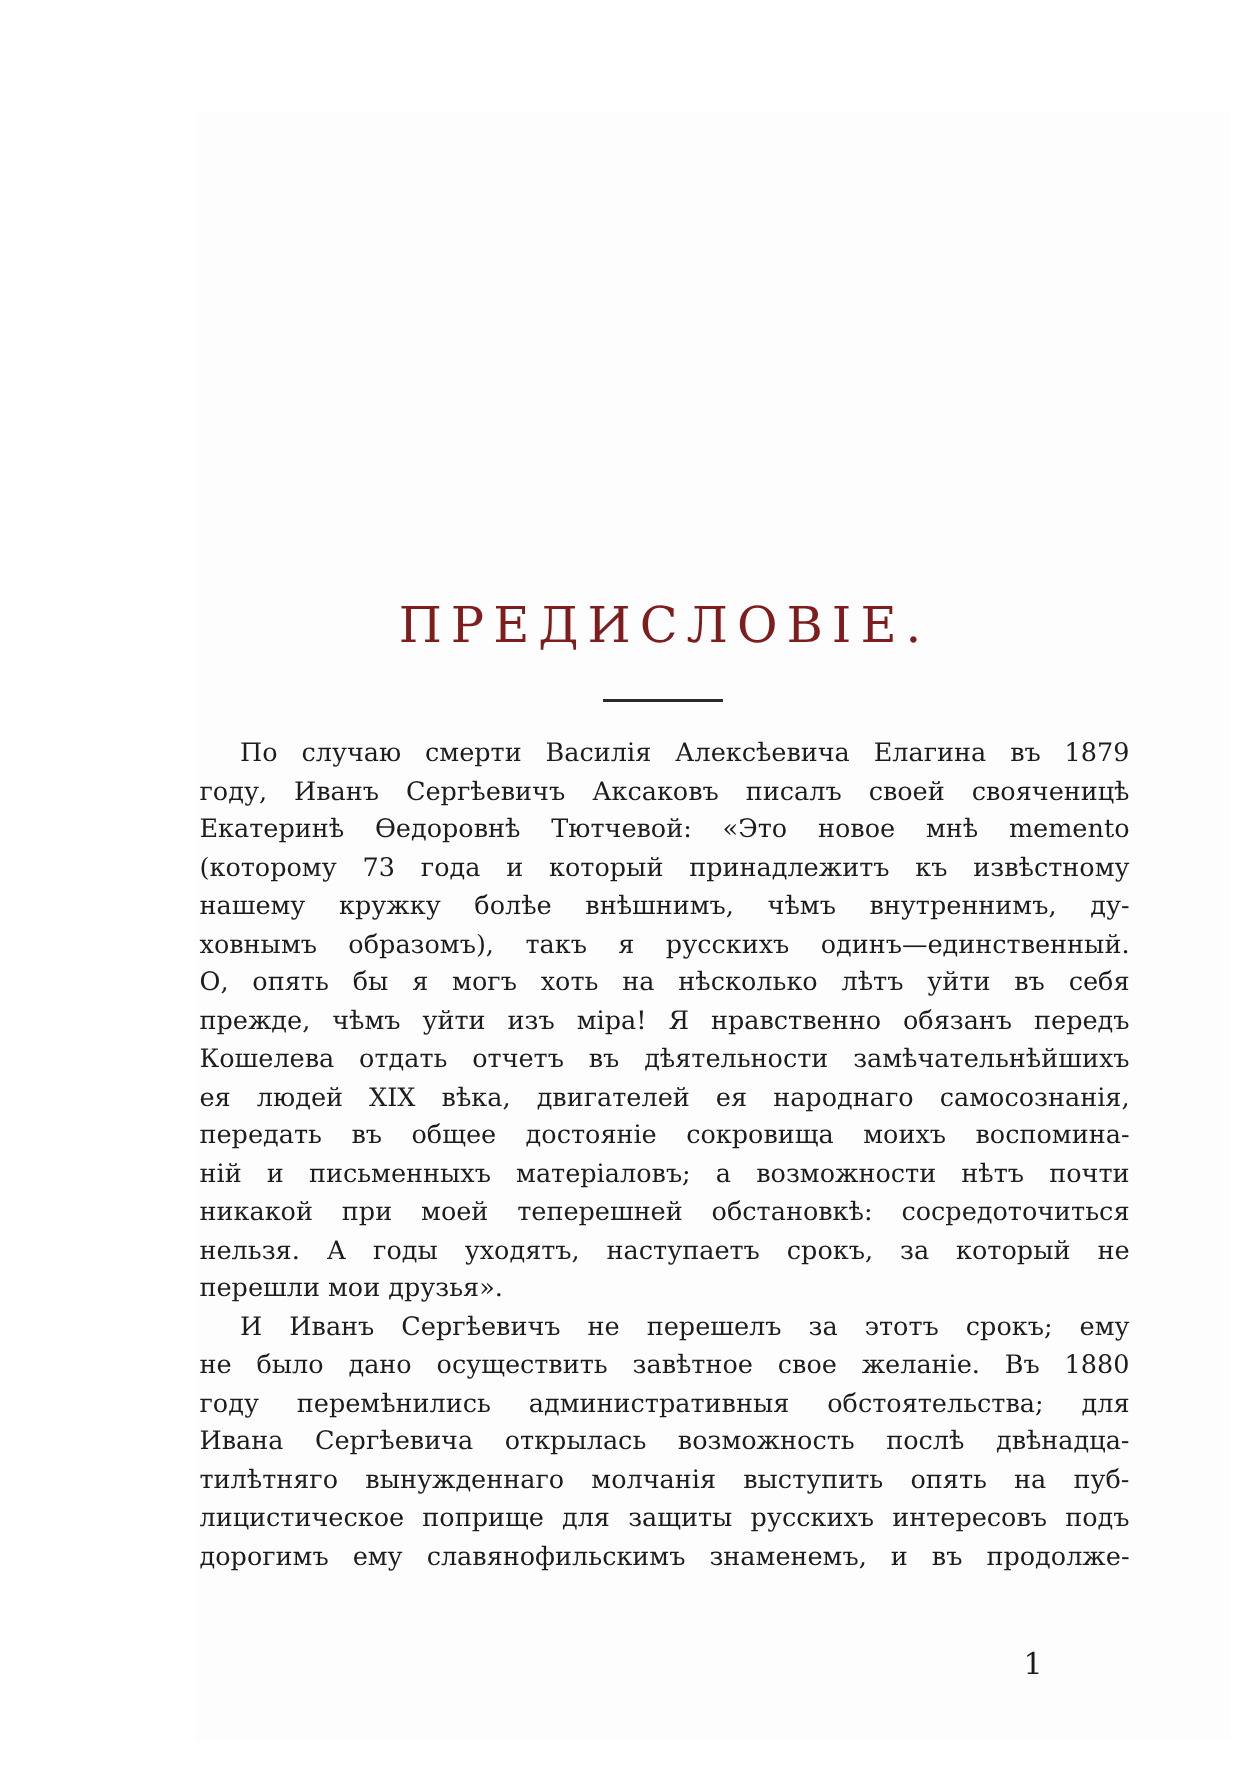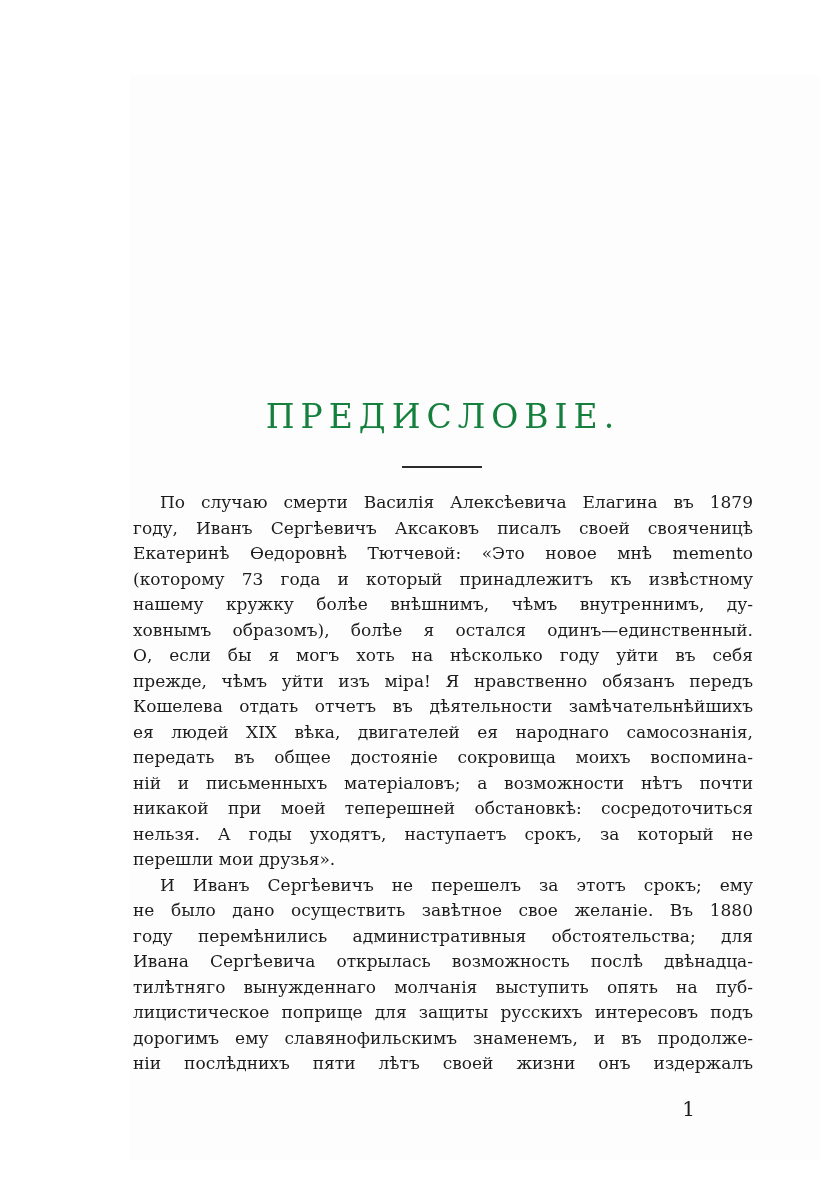--- a/index.html
+++ b/index.html
@@ -27,21 +27,21 @@
     position: absolute;
     left: 133px;
     top: 396px;
     width: 620px;
     margin: 0;
     text-align: center;
     font-size: 33px;
     font-weight: 400;
     letter-spacing: 6px;
     line-height: 42px;
-    color: #15803d;
+    color: #7f1d1d;
     white-space: nowrap;
   }
   .title-divider {
     position: absolute;
     left: 402px;
     top: 466px;
     width: 80px;
     height: 2px;
     background: #2b2b2b;
   }
@@ -91,36 +91,35 @@
 
 <div class="title-divider"></div>
 
 <div class="body-text">
     <div>
       <div class="line indent"><span>По случаю смерти Василія Алексѣевича Елагина въ 1879</span></div>
       <div class="line"><span>году, Иванъ Сергѣевичъ Аксаковъ писалъ своей свояченицѣ</span></div>
       <div class="line"><span>Екатеринѣ Ѳедоровнѣ Тютчевой: «Это новое мнѣ memento</span></div>
       <div class="line"><span>(которому 73 года и который принадлежитъ къ извѣстному</span></div>
       <div class="line"><span>нашему кружку болѣе внѣшнимъ, чѣмъ внутреннимъ, ду-</span></div>
-      <div class="line"><span>ховнымъ образомъ), болѣе я остался </span><span class="em">одинъ</span><span>—единственный.</span></div>
-      <div class="line"><span>О, если бы я могъ хоть на нѣсколько году уйти въ себя</span></div>
+      <div class="line"><span>ховнымъ образомъ), такъ я русскихъ </span><span class="em">одинъ</span><span>—единственный.</span></div>
+      <div class="line"><span>О, опять бы я могъ хоть на нѣсколько лѣтъ уйти въ себя</span></div>
       <div class="line"><span>прежде, чѣмъ уйти изъ міра! Я нравственно обязанъ передъ</span></div>
       <div class="line"><span>Кошелева отдать отчетъ въ дѣятельности замѣчательнѣйшихъ</span></div>
       <div class="line"><span>ея людей XIX вѣка, двигателей ея народнаго самосознанія,</span></div>
       <div class="line"><span>передать въ общее достояніе сокровища моихъ воспомина-</span></div>
       <div class="line"><span>ній и письменныхъ матеріаловъ; а возможности нѣтъ почти</span></div>
       <div class="line"><span>никакой при моей теперешней обстановкѣ: сосредоточиться</span></div>
       <div class="line"><span>нельзя. А годы уходятъ, наступаетъ срокъ, за который не</span></div>
       <div class="line no-just"><span>перешли мои друзья».</span></div>
     </div>
     <div>
       <div class="line indent"><span>И Иванъ Сергѣевичъ не перешелъ за этотъ срокъ; ему</span></div>
       <div class="line"><span>не было дано осуществить завѣтное свое желаніе. Въ 1880</span></div>
       <div class="line"><span>году перемѣнились административныя обстоятельства; для</span></div>
       <div class="line"><span>Ивана Сергѣевича открылась возможность послѣ двѣнадца-</span></div>
       <div class="line"><span>тилѣтняго вынужденнаго молчанія выступить опять на пуб-</span></div>
       <div class="line"><span>лицистическое поприще для защиты русскихъ интересовъ подъ</span></div>
       <div class="line"><span>дорогимъ ему славянофильскимъ знаменемъ, и въ продолже-</span></div>
-      <div class="line"><span>ніи послѣднихъ пяти лѣтъ своей жизни онъ издержалъ</span></div>
     </div>
   </div>
 
 <div class="page-number">1</div>
 
 </body></html>

